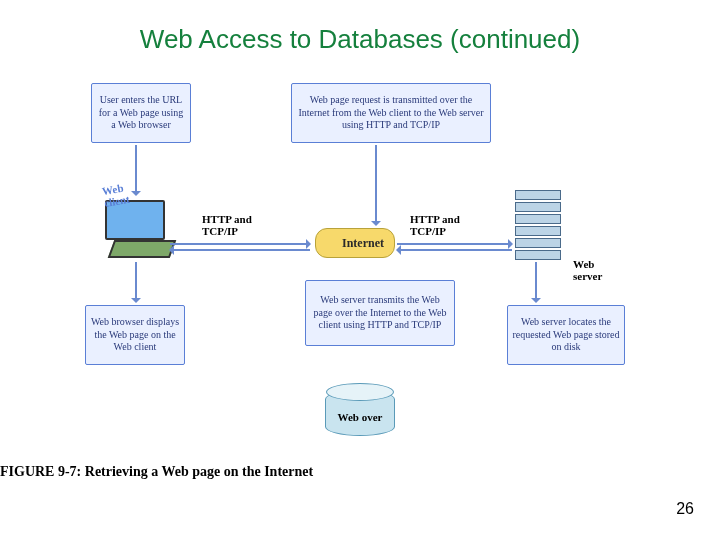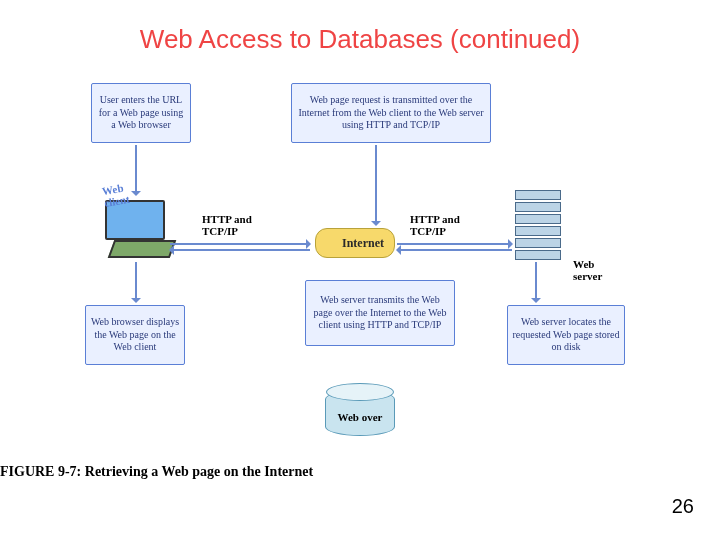--- a/index.html
+++ b/index.html
@@ -11,21 +11,21 @@
     position: relative;
     overflow: hidden;
   }
   .title {
     position: absolute;
     top: 24px;
     left: 0;
     right: 0;
     text-align: center;
     font-size: 26px;
-    color: #ef4444;
+    color: #15803d;
   }
   .diagram {
     position: absolute;
     top: 80px;
     left: 75px;
     width: 560px;
     height: 360px;
     font-family: Liberation Serif, serif;
   }
   .box {
@@ -163,21 +163,21 @@
     text-align: left;
     font-family: Georgia, 'Times New Roman', serif;
     font-weight: bold;
     font-size: 14px;
     color: #000;
   }
   .pagenum {
     position: absolute;
     right: 26px;
     bottom: 22px;
-    font-size: 20px;
+    font-size: 16px;
     color: #000;
   }
 </style>
 </head>
 <body>
 
 <div class="title">Web Access to Databases (continued)</div>
 
 <div class="diagram">
 

